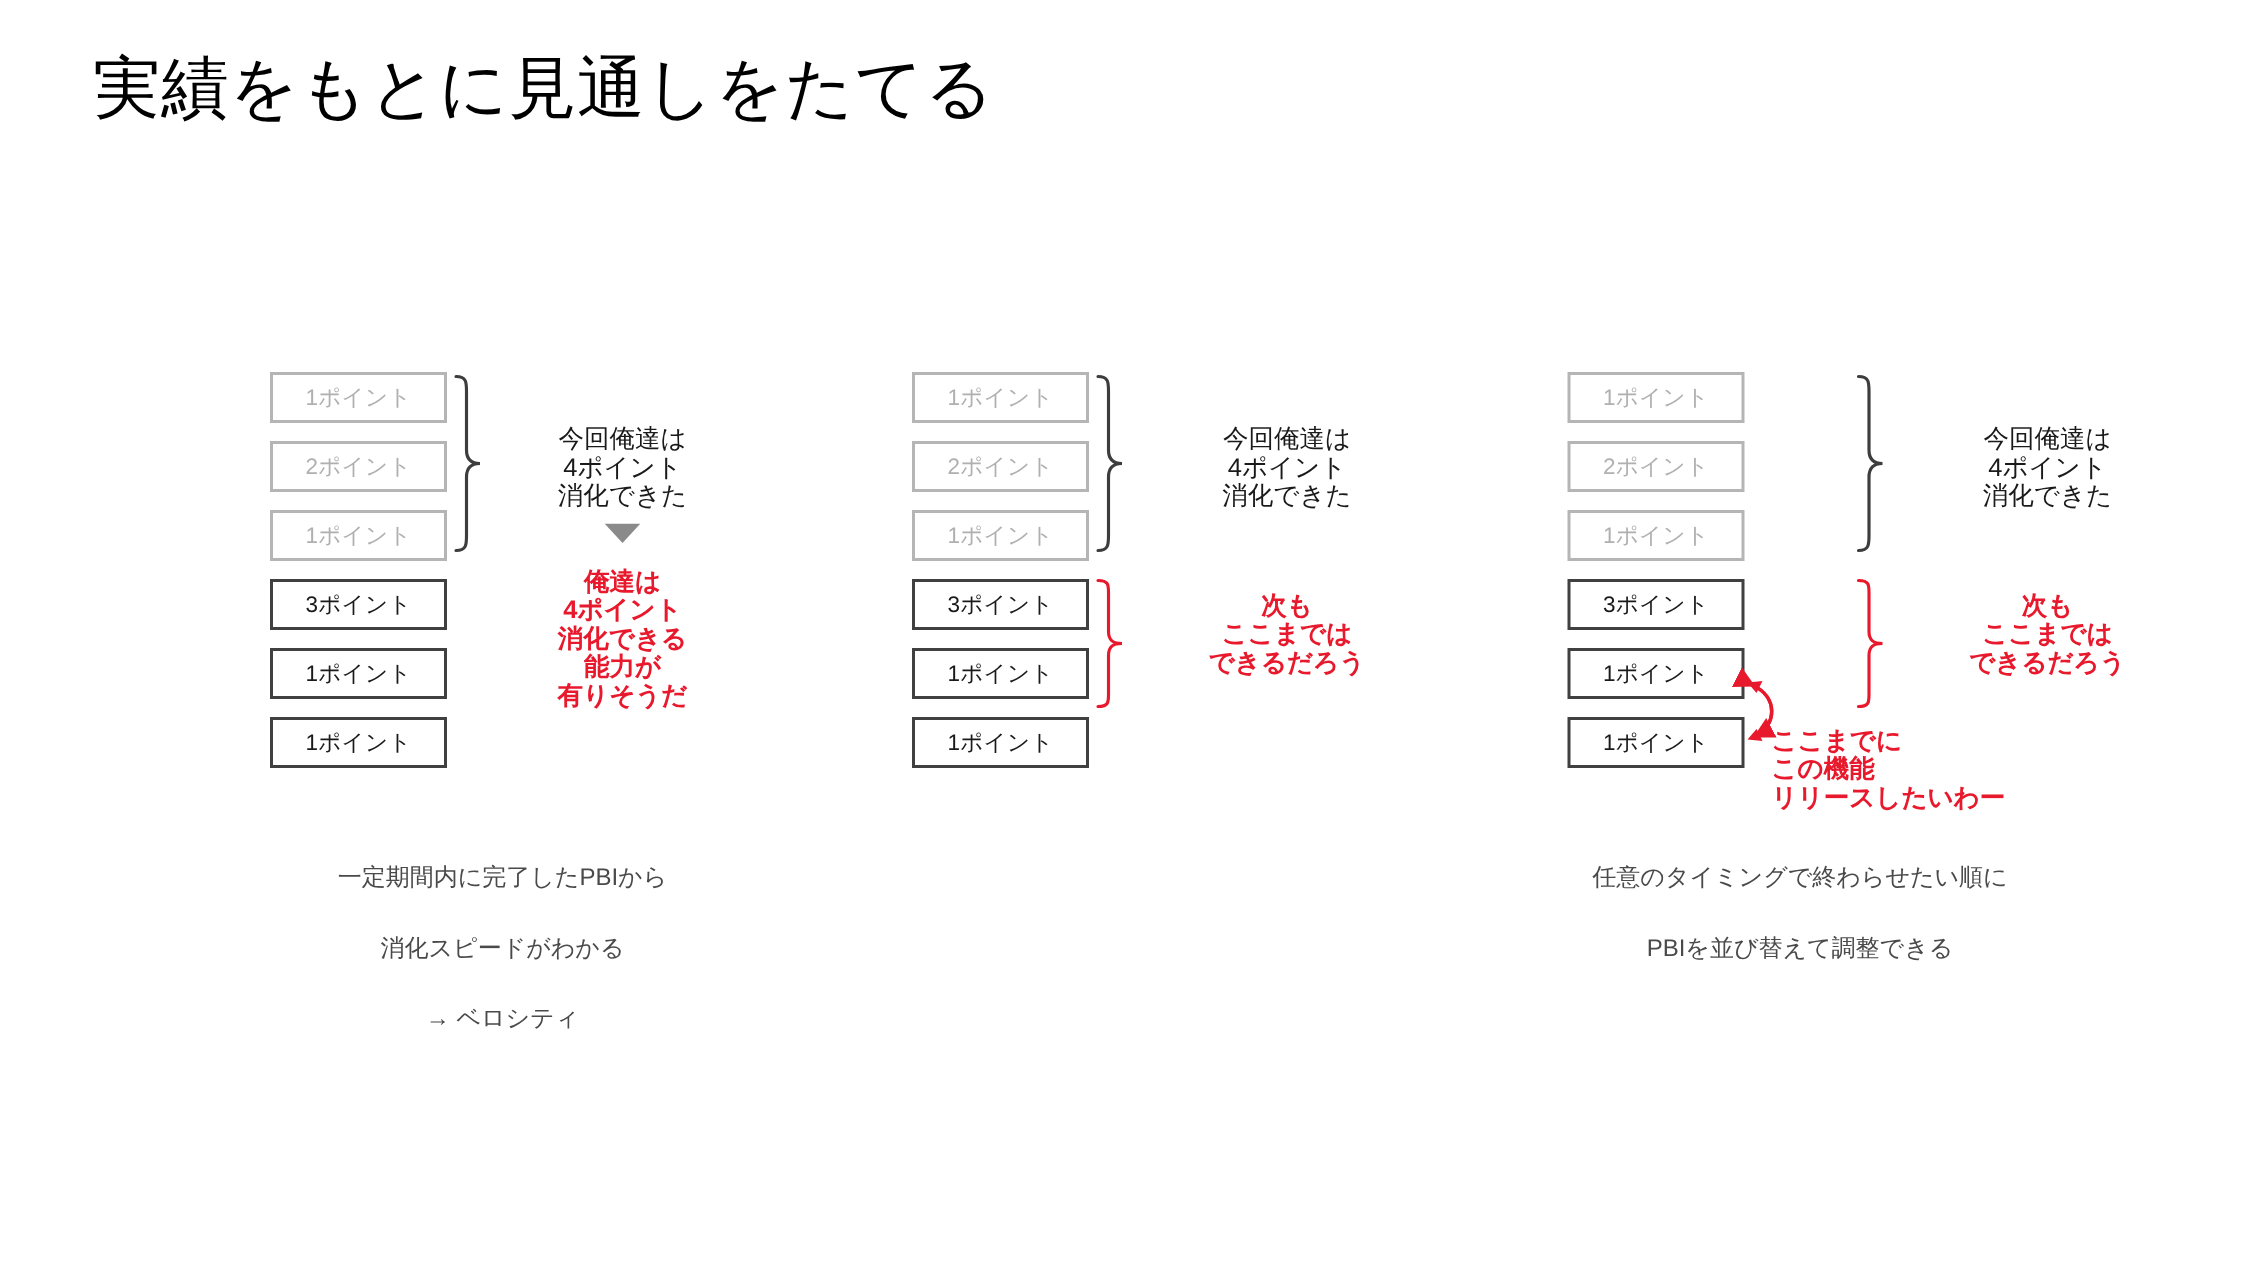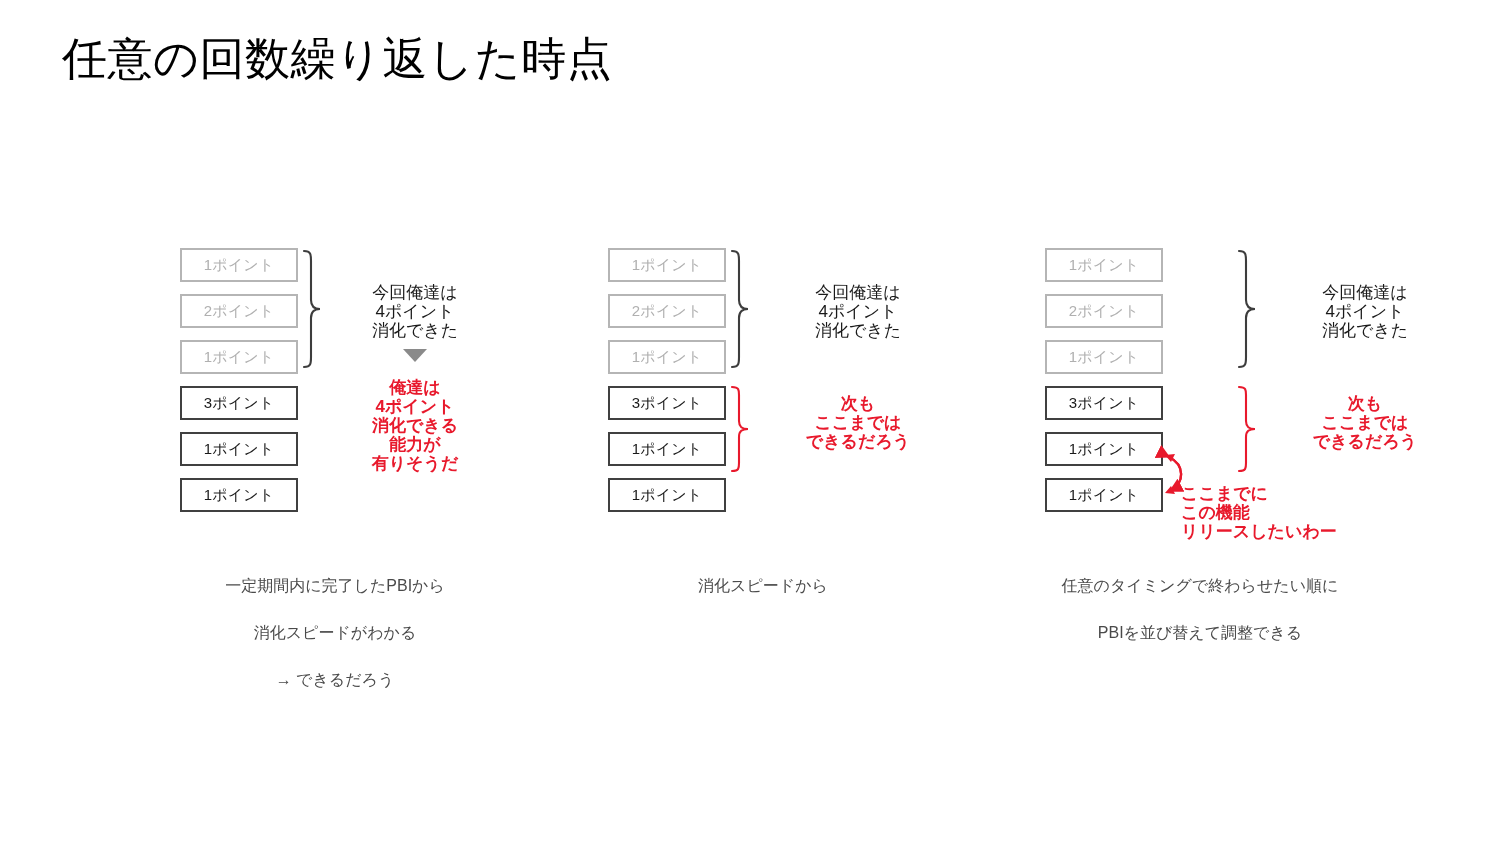--- a/index.html
+++ b/index.html
@@ -131,21 +131,21 @@
     white-space: nowrap;
   }
   #caption-1 { left: 0px;  top: 562px; width: 470px; }
   #caption-2 { left: 0px;  top: 562px; width: 470px; }
   #caption-3 { left: 0px;  top: 562px; width: 470px; }
   .caption-line { display: block; }
 </style>
 </head>
 <body>
 
-<div class="slide-title">任意の回数繰り返した時点</div>
+<div class="slide-title">実績をもとに見通しをたてる</div>
 
 <div class="column" id="column-1">
 
   <div class="pbi-stack">
     <div class="pbi-box done">1ポイント</div>
     <div class="pbi-box done">2ポイント</div>
     <div class="pbi-box done">1ポイント</div>
     <div class="pbi-box">3ポイント</div>
     <div class="pbi-box">1ポイント</div>
     <div class="pbi-box">1ポイント</div>
@@ -169,21 +169,21 @@
     <span>俺達は</span><br>
     <span>4ポイント</span><br>
     <span>消化できる</span><br>
     <span>能力が</span><br>
     <span>有りそうだ</span>
   </div>
 
   <div class="caption" id="caption-1">
     <span class="caption-line">一定期間内に完了したPBIから</span>
     <span class="caption-line">消化スピードがわかる</span>
-    <span class="caption-line">→ できるだろう</span>
+    <span class="caption-line">→ ベロシティ</span>
   </div>
 </div>
 
 <div class="column" id="column-2">
 
   <div class="pbi-stack">
     <div class="pbi-box done">1ポイント</div>
     <div class="pbi-box done">2ポイント</div>
     <div class="pbi-box done">1ポイント</div>
     <div class="pbi-box">3ポイント</div>
@@ -205,21 +205,20 @@
     <span>消化できた</span>
   </div>
 
   <div class="annot red annot-red-2">
     <span>次も</span><br>
     <span>ここまでは</span><br>
     <span>できるだろう</span>
   </div>
 
   <div class="caption" id="caption-2">
-    <span class="caption-line">消化スピードから</span>
   </div>
 </div>
 
 <div class="column" id="column-3">
 
   <div class="pbi-stack">
     <div class="pbi-box done">1ポイント</div>
     <div class="pbi-box done">2ポイント</div>
     <div class="pbi-box done">1ポイント</div>
     <div class="pbi-box">3ポイント</div>

